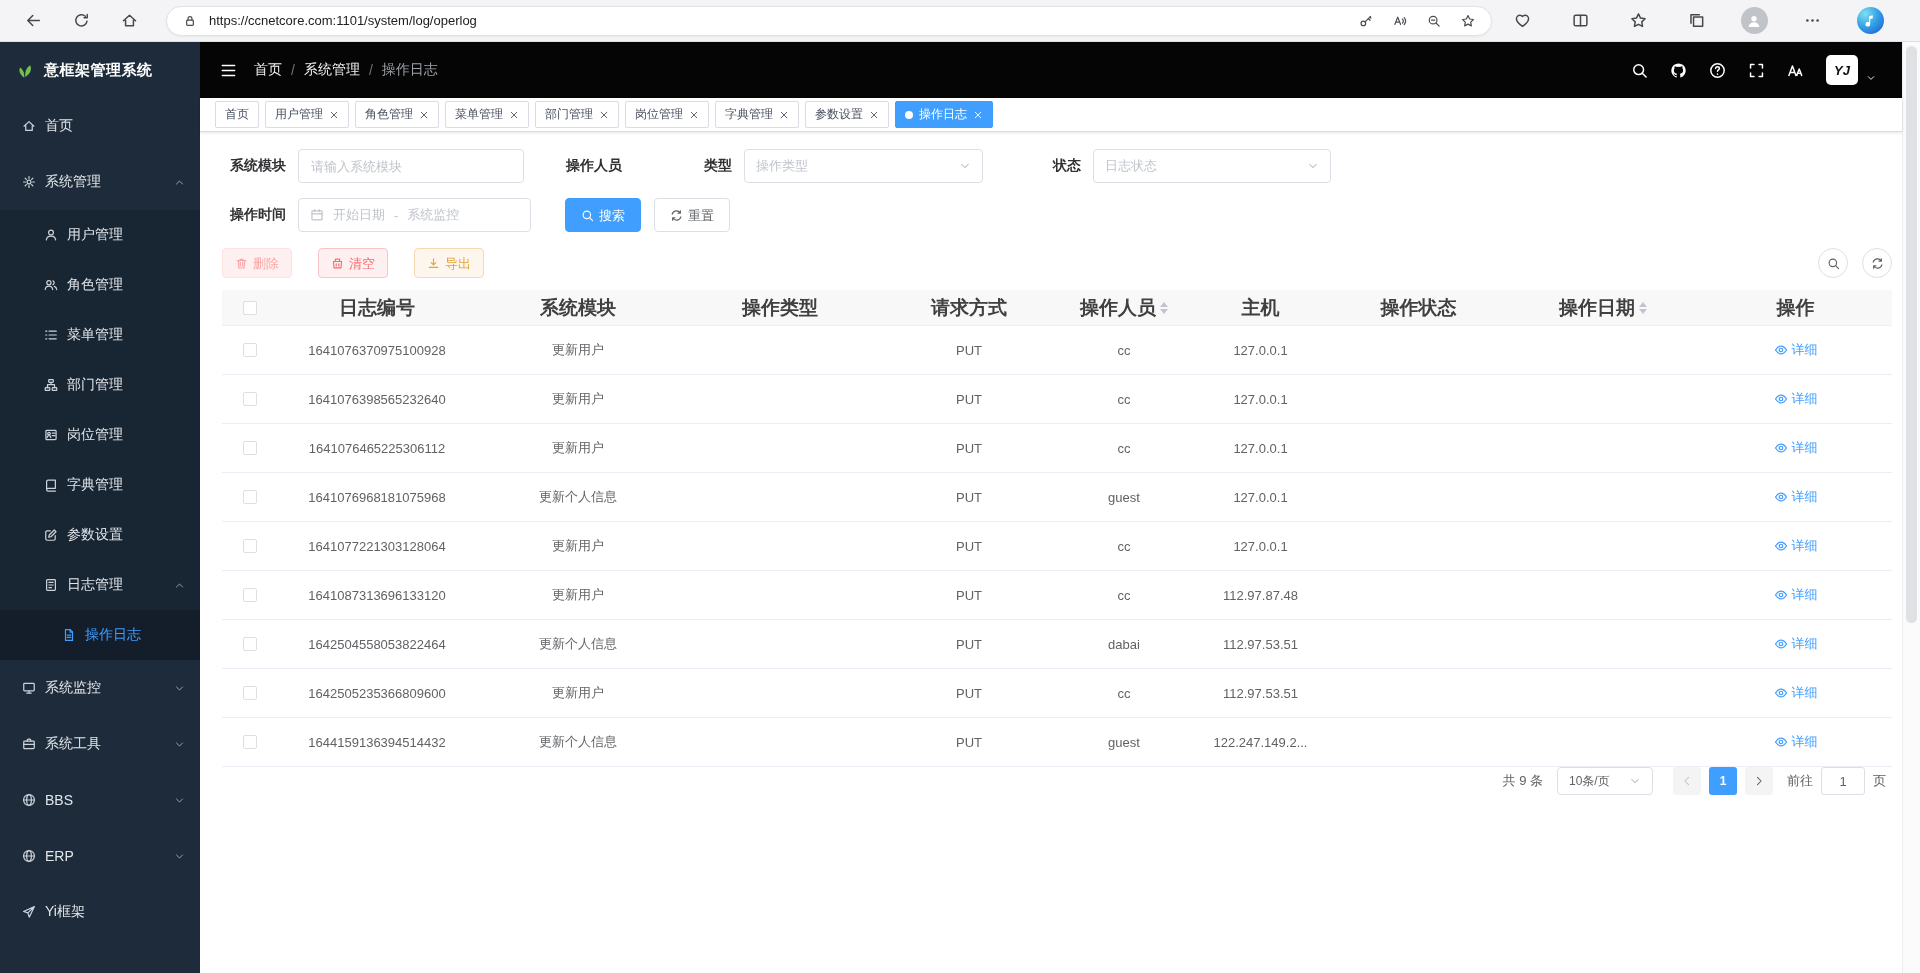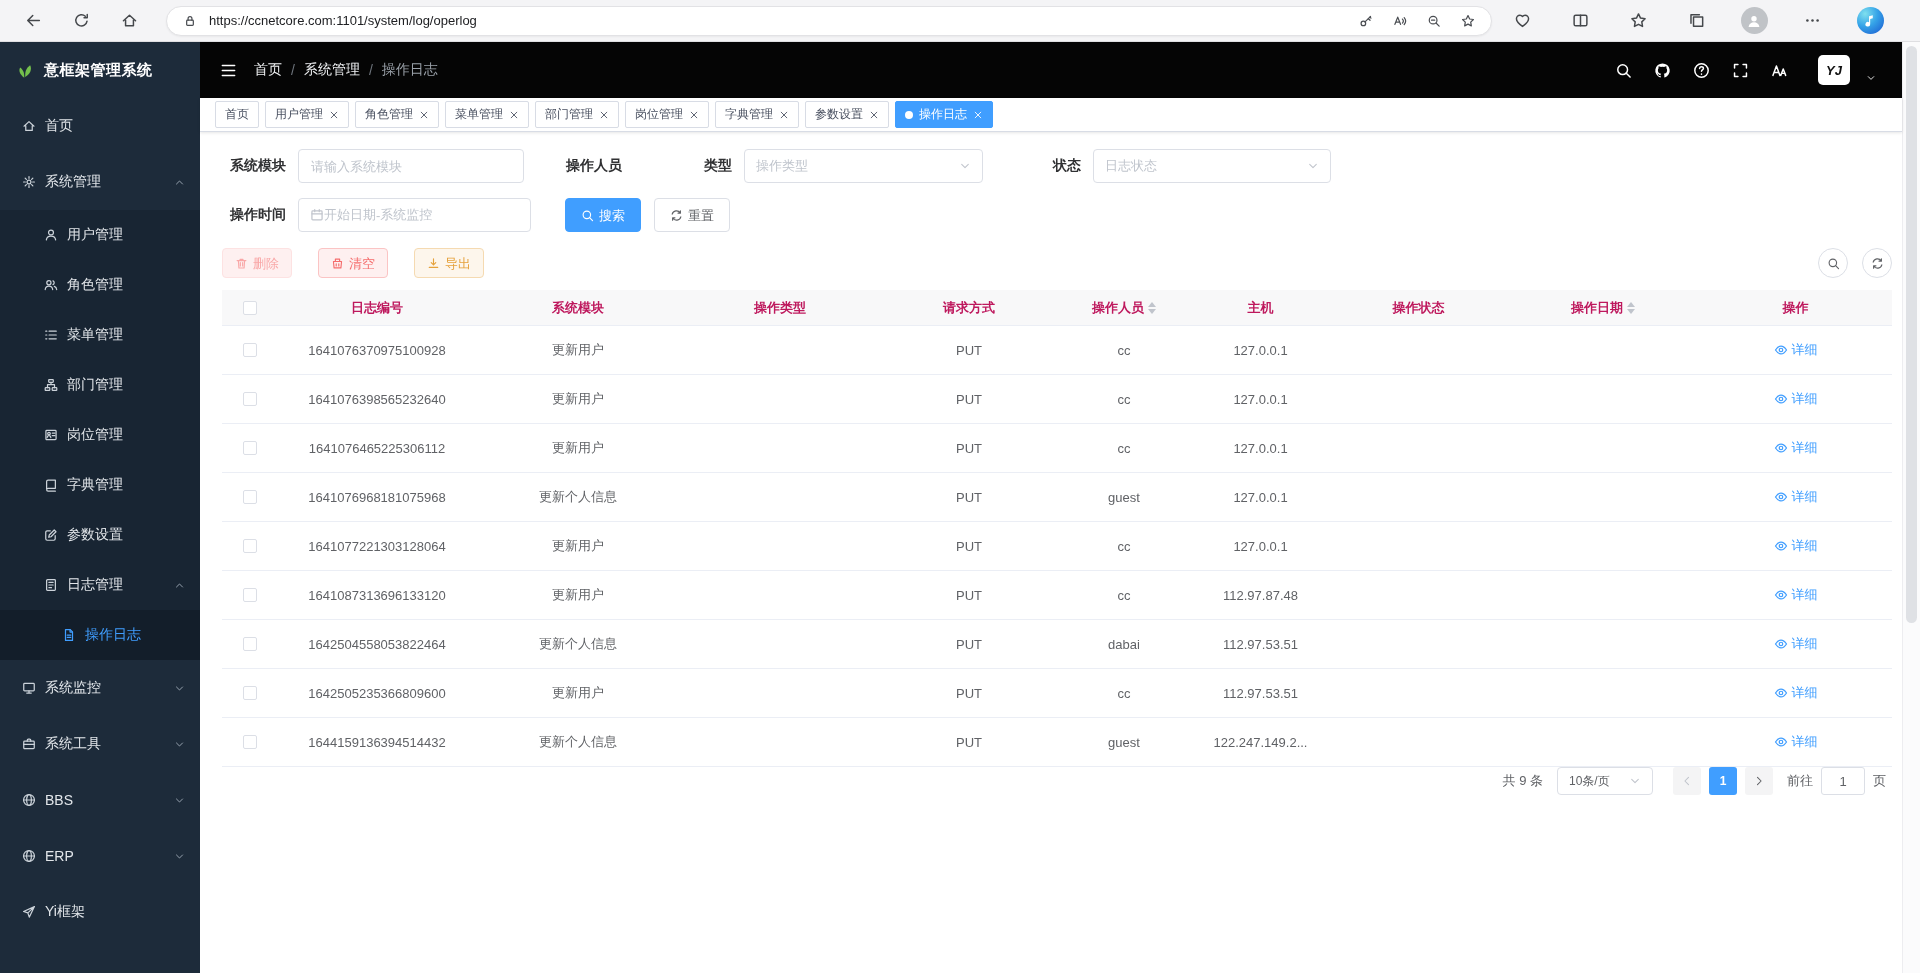--- a/index.html
+++ b/index.html
@@ -35,21 +35,21 @@
 .mi.active{color:#409eff}
 .mi.active .micon{color:#409eff}
 
 
 #appheader{position:absolute;left:200px;top:42px;width:1702px;height:56px;background:#050505;display:flex;align-items:center;padding-left:14px}
 #fold{font-size:17px;color:#fff;cursor:pointer;width:28px;height:28px}
 #breadcrumb{display:flex;align-items:center;gap:9px;margin-left:12px;font-size:14px}
 .crumb{color:#f0f2f4;cursor:pointer}
 .crumb.last{color:#9aa1a9;cursor:default}
 .crumb-sep{color:#6e747c}
-#header-right{margin-left:auto;display:flex;align-items:center;gap:30px;padding-right:26px}
+#header-right{margin-left:auto;display:flex;align-items:center;gap:22px;padding-right:26px}
 .hbtn{font-size:17px;color:#fff;cursor:pointer}
 #hdr-logo{width:32px;height:30px;background:#fff;border-radius:5px;display:flex;align-items:center;justify-content:center;font-weight:800;font-size:13px;color:#111;cursor:pointer;font-style:italic}
 #hdr-caret{font-size:10px;color:#fff;margin-left:-14px;margin-top:16px}
 
 
 #tabbar{position:absolute;left:200px;top:98px;width:1702px;height:34px;background:#fff;border-bottom:1px solid #d8dce5;box-shadow:0 1px 3px rgba(0,0,0,.10);display:flex;align-items:center;padding-left:15px;gap:6px;z-index:2}
 .tab{height:27px;display:inline-flex;align-items:center;gap:6px;padding:0 9px;border:1px solid #d8dce5;border-radius:2px;font-size:12px;color:#495060;background:#fff;cursor:pointer;white-space:nowrap}
 .tab .dot{width:8px;height:8px;border-radius:50%;background:#fff}
 .tab.active{background:#409eff;border-color:#409eff;color:#fff}
 .tab .x{font-size:10px}
@@ -59,42 +59,42 @@
 .frow{display:flex;align-items:center}
 #frow1{margin-bottom:15px}
 #frow2{margin-bottom:16px}
 .fitem{display:flex;align-items:center;margin-right:34px}
 .flabel{min-width:64px;text-align:right;margin-right:12px;font-size:14px;font-weight:700;color:#303133}
 .tinput{height:34px;border:1px solid #dcdfe6;border-radius:4px;background:#fff;display:flex;align-items:center;padding:0 11px;font-size:13px;color:#606266;cursor:pointer}
 .ph{color:#bfc4cc}
 .select{justify-content:space-between}
 .caret{font-size:12px;color:#c0c4cc}
 .cal{font-size:14px;color:#c0c4cc}
-.daterange{}
+.daterange{gap:9px}
 .real-input{height:34px;border:1px solid #dcdfe6;border-radius:4px;padding:0 12px;font-size:13px;color:#606266;font-family:inherit;outline:none;background:#fff}
 .real-input::placeholder{color:#bfc4cc}
 .w226{width:226px}.w236{width:236px}.w239{width:239px}.w238{width:238px}.w233{width:233px}
 
 .btn{display:inline-flex;align-items:center;gap:5px;border-radius:4px;font-size:13px;cursor:pointer;border:1px solid transparent;line-height:1}
 .btn .icon{font-size:13px}
 .btn-primary{background:#409eff;border-color:#409eff;color:#fff;height:34px;padding:0 15px}
 .btn-default{background:#fff;border-color:#dcdfe6;color:#606266;height:34px;padding:0 15px;margin-left:13px}
 .btn-sm{height:30px;padding:0 12px}
 #toolbar{display:flex;align-items:center;margin-bottom:12px}
 #toolbar .btn-sm{margin-right:26px}
 .btn-danger-disabled{background:#fef0f0;border-color:#fde2e2;color:#f9a7a7;cursor:not-allowed}
 .btn-danger-plain{background:#fef0f0;border-color:#fbc4c4;color:#f56c6c}
 .btn-warning-plain{background:#fdf6ec;border-color:#f5dab1;color:#e6a23c}
 #toolbar-right{margin-left:auto;display:flex;gap:14px}
 .circle-btn{width:30px;height:30px;border:1px solid #dcdfe6;border-radius:50%;display:inline-flex;align-items:center;justify-content:center;color:#606266;font-size:13px;cursor:pointer;background:#fff}
 
 
 #table{width:1670px}
 .thead{display:flex;align-items:center;height:36px;background:#f8f8f9;border-bottom:1px solid #ebeef5}
-.th{display:flex;align-items:center;justify-content:center;font-size:13px;font-weight:700;color:#be185d}
+.th{display:flex;align-items:center;justify-content:center;font-size:19px;font-weight:700;color:#404040}
 .trow{display:flex;align-items:center;height:49px;border-bottom:1px solid #ebeef5}
 .td{display:flex;align-items:center;justify-content:center;font-size:13px;color:#606266;white-space:nowrap;overflow:hidden}
 .checkbox{display:inline-block;width:14px;height:14px;border:1px solid #dcdfe6;border-radius:2px;background:#fff;cursor:pointer}
 .sort{display:inline-flex;flex-direction:column;gap:2px;margin-left:4px;cursor:pointer}
 .sort i{display:block;width:0;height:0;border-left:4px solid transparent;border-right:4px solid transparent}
 .sort .up{border-bottom:5px solid #c0c4cc}
 .sort .down{border-top:5px solid #c0c4cc}
 .detail-link{display:inline-flex;align-items:center;gap:4px;color:#409eff;cursor:pointer}
 .detail-link .icon{font-size:14px}
 

